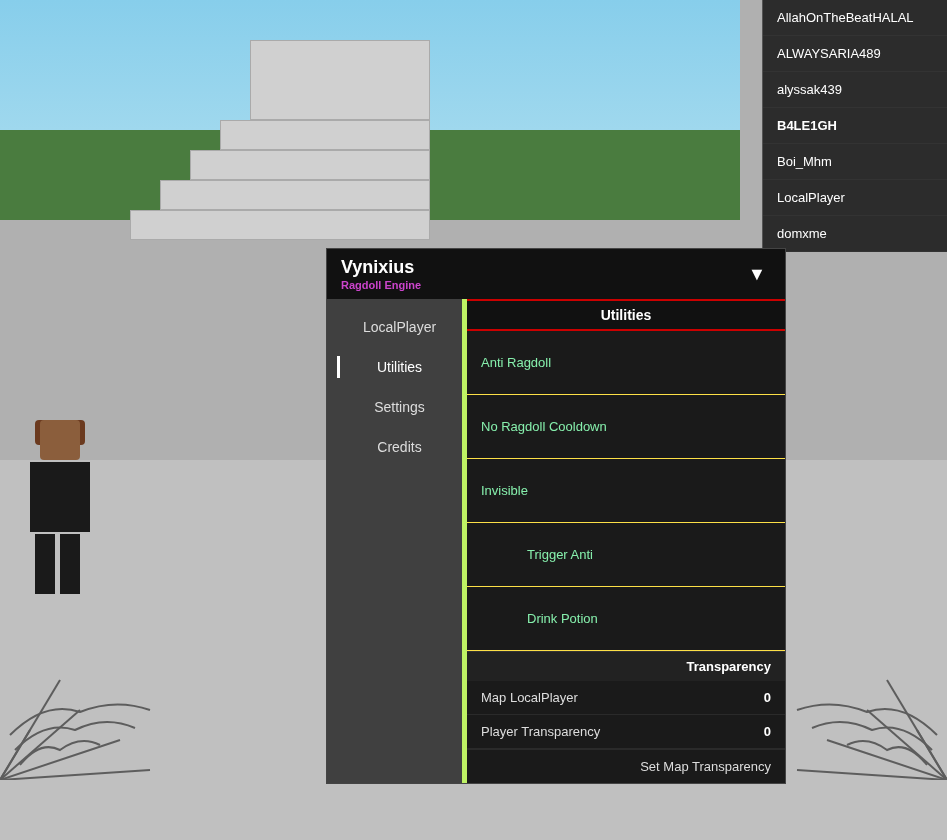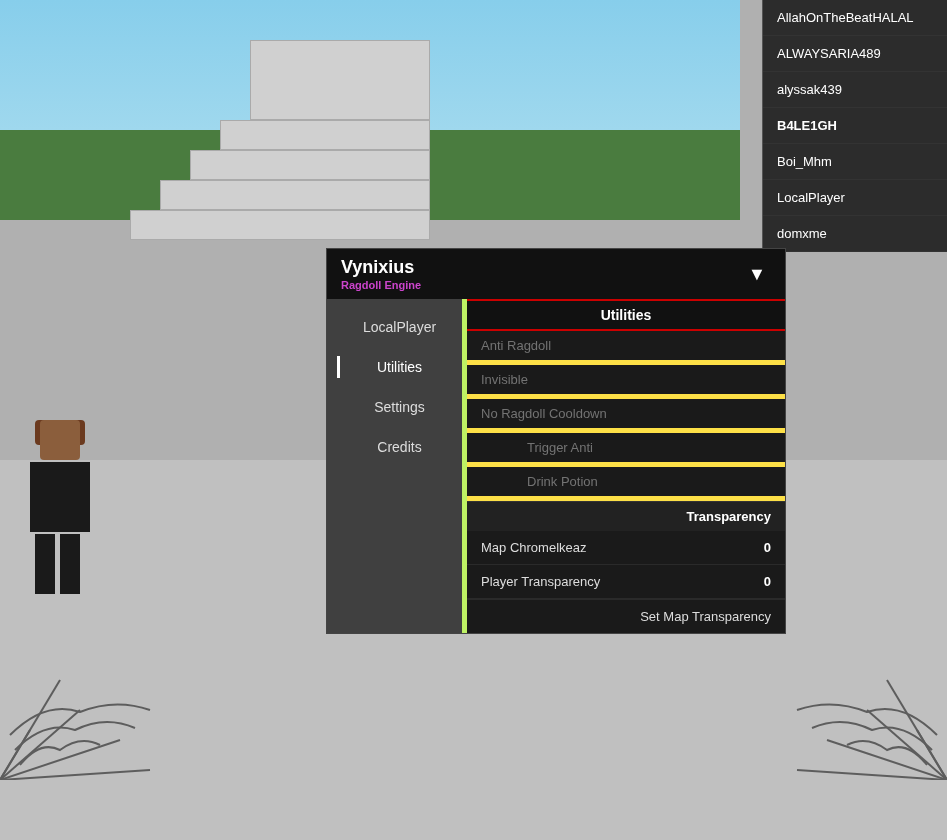--- a/index.html
+++ b/index.html
@@ -218,25 +218,25 @@
       text-align: center;
       color: #fff;
       font-size: 14px;
       font-weight: bold;
     }
 
     
     .util-btn {
       display: block;
       width: 100%;
-      padding: 7px 14px;
+      padding: 24px 14px;
       background: transparent;
       border: none;
-      border-bottom: 5px solid #fde047;
-      color: #737373;
+      border-bottom: 1px solid #fde047;
+      color: #86efac;
       font-size: 13px;
       text-align: left;
       cursor: pointer;
     }
     .util-btn.indented { padding-left: 60px; }
 
     
     .transparency-header {
       background: #222;
       padding: 7px 14px;
@@ -357,29 +357,29 @@
       <div class="nav-item active">Utilities</div>
       <div class="nav-item">Settings</div>
       <div class="nav-item">Credits</div>
     </div>
 
     <div class="content">
 
       <div class="section-header">Utilities</div>
 
       <button class="util-btn">Anti Ragdoll</button>
+      <button class="util-btn">No Ragdoll Cooldown</button>
       <button class="util-btn">Invisible</button>
-      <button class="util-btn">No Ragdoll Cooldown</button>
       <button class="util-btn indented">Trigger Anti</button>
       <button class="util-btn indented">Drink Potion</button>
 
       <div class="transparency-header">Transparency</div>
 
       <div class="transparency-row">
-        <span>Map Chromelkeaz</span>
+        <span>Map LocalPlayer</span>
         <span class="val">0</span>
       </div>
 
       <div class="transparency-row">
         <span>Player Transparency</span>
         <span class="val">0</span>
       </div>
 
       <button class="set-map-btn">Set Map Transparency</button>
     </div>

